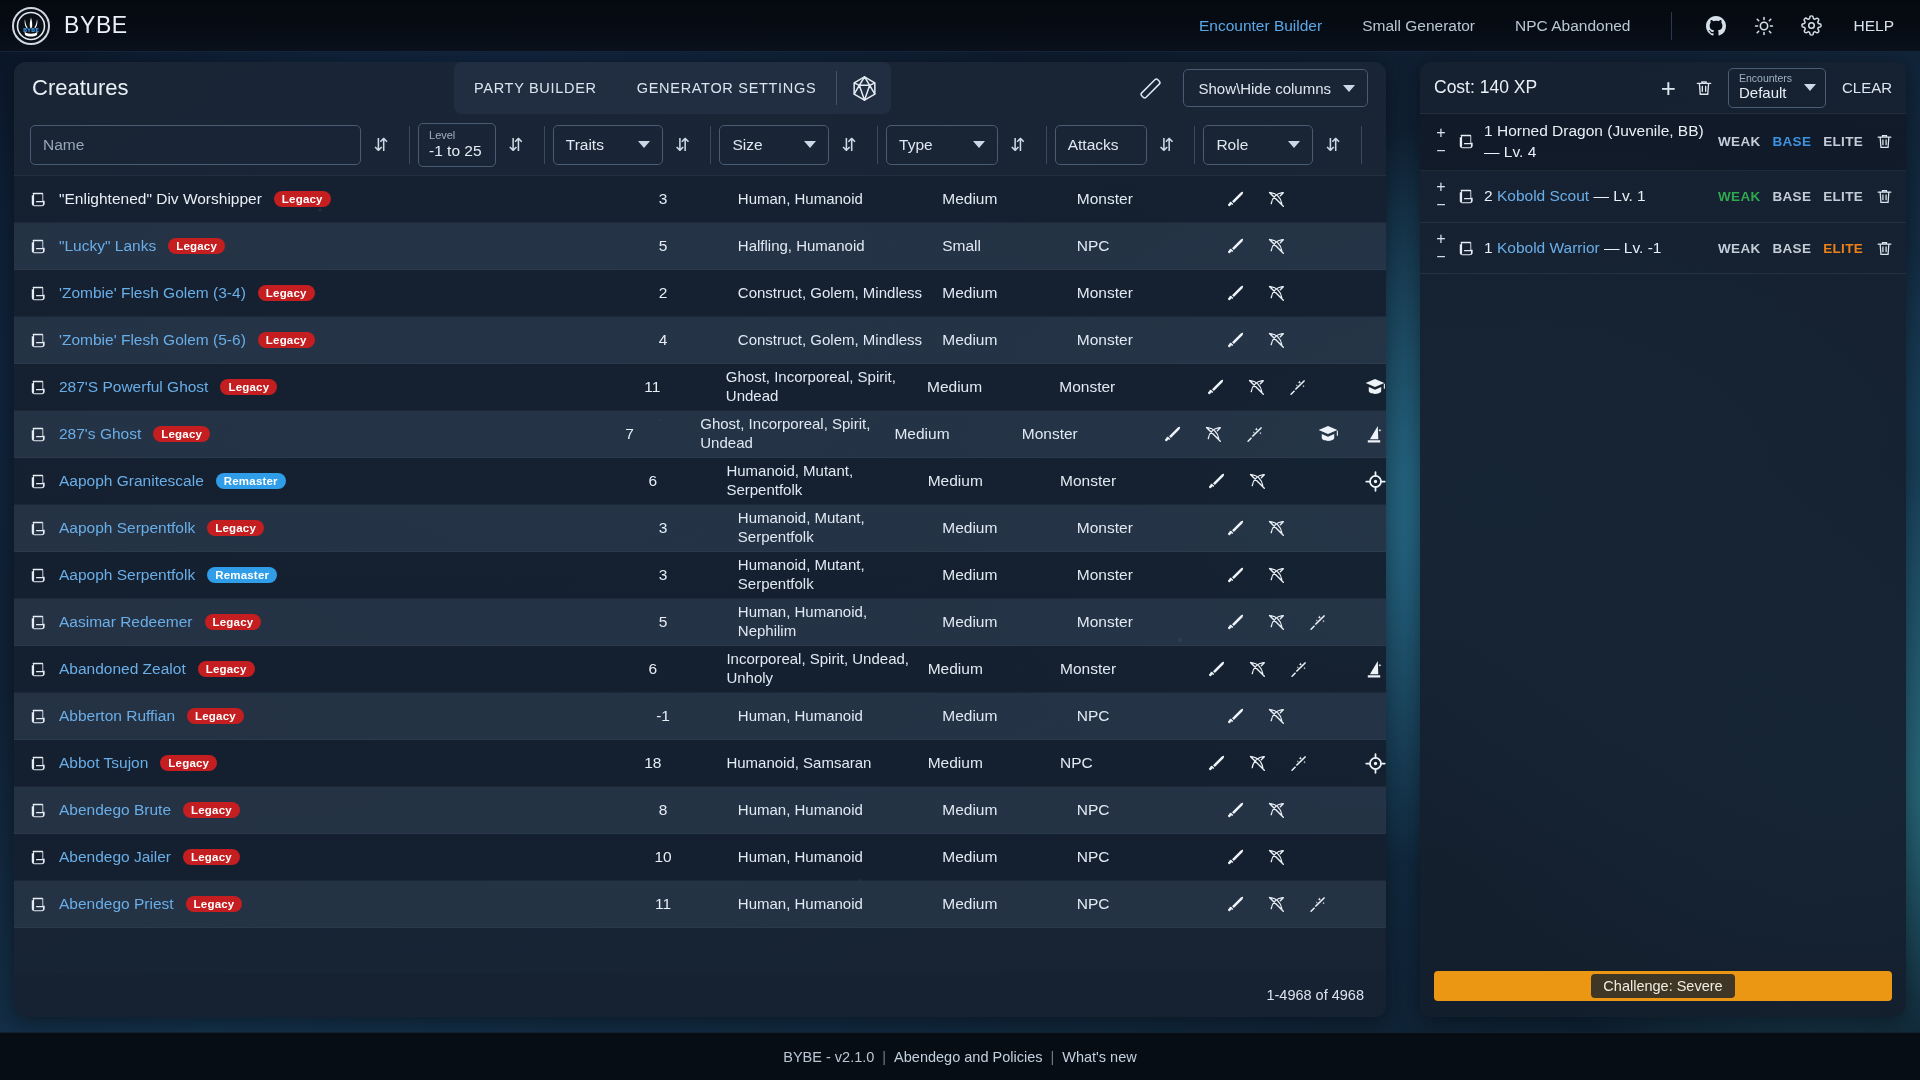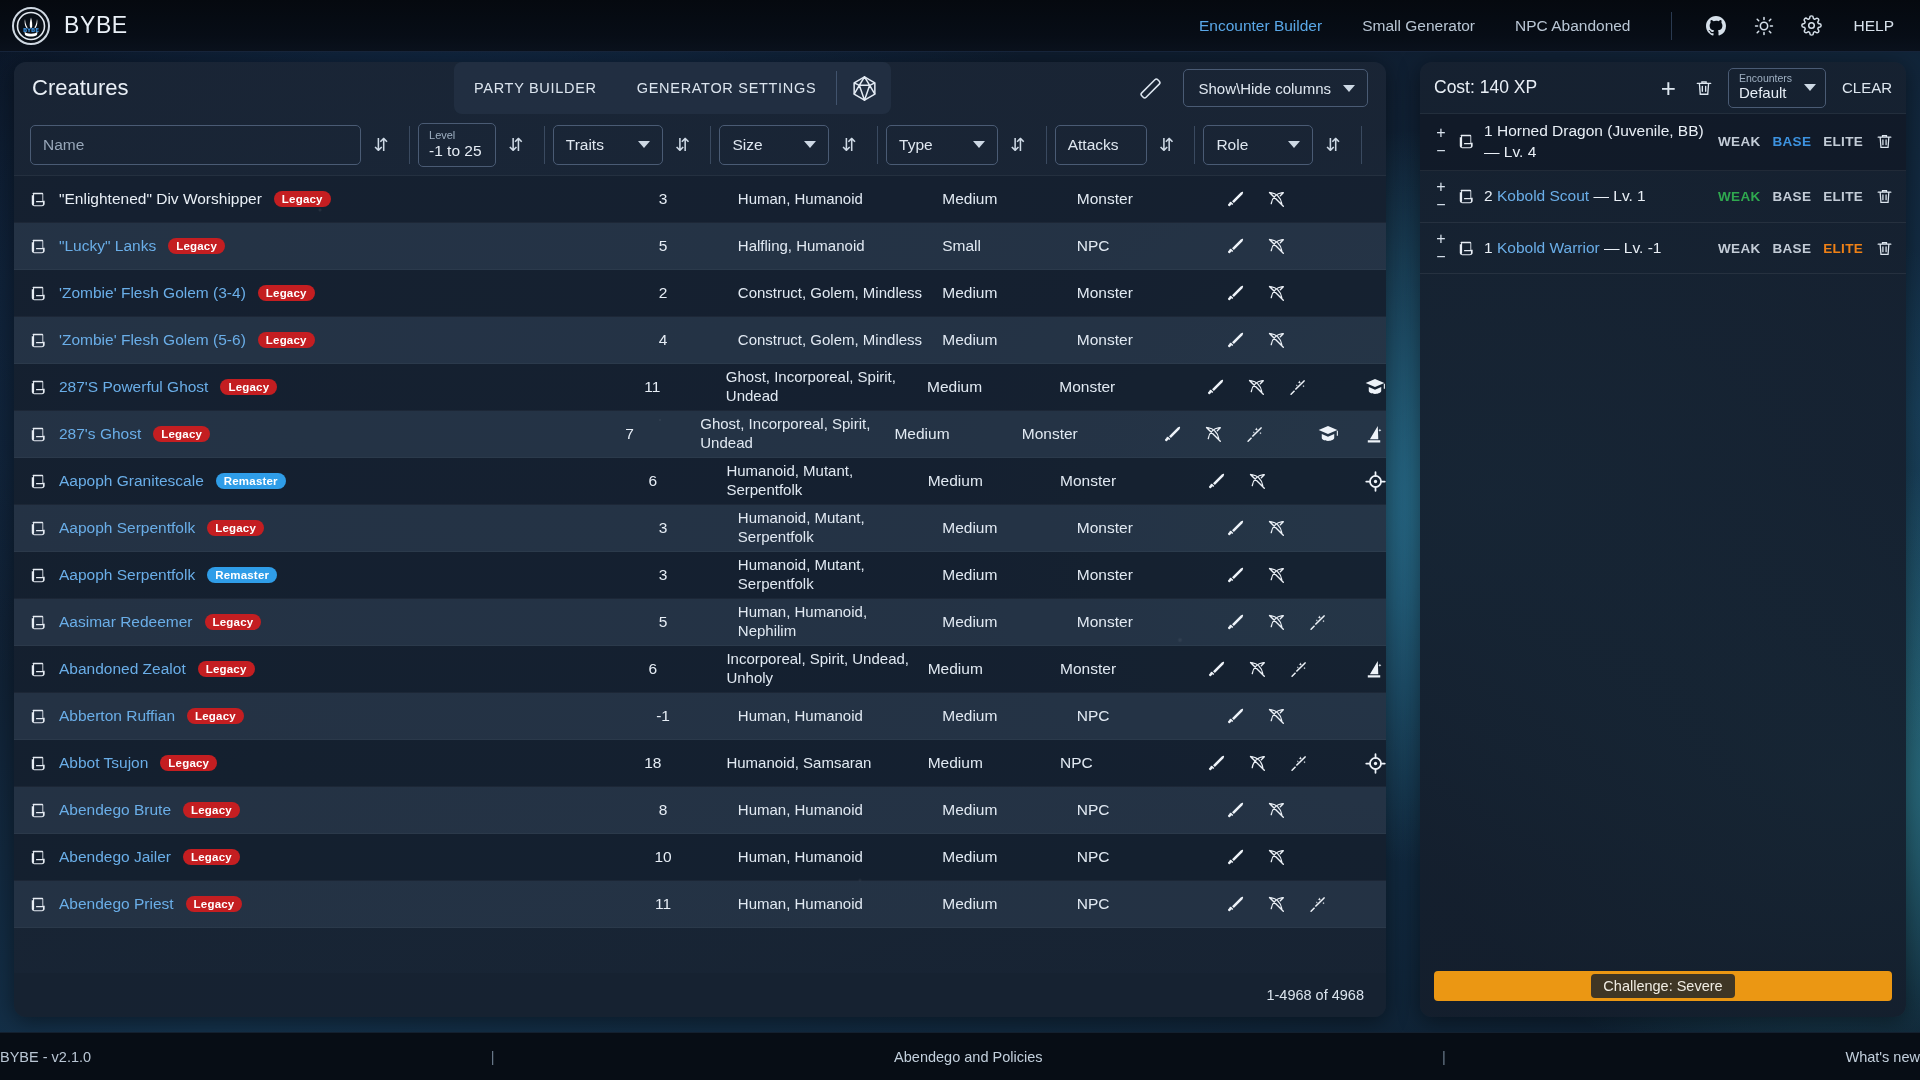--- a/index.html
+++ b/index.html
@@ -194,21 +194,21 @@
     display:flex; align-items:center; justify-content:center; position:relative; cursor:pointer;
   }
   .challenge-tip{
     background:#3f3625; color:#f0ece3; font-size:14.5px; padding:4px 12px; border-radius:4px;
   }
 
   
   .footer{
     position:absolute; left:0; bottom:0; width:1920px; height:48px;
     background:#070d15; border-top:1px solid #13202f;
-    display:flex; align-items:center; justify-content:space-between; gap:8px;
+    display:flex; align-items:center; justify-content:center; gap:8px;
     font-size:14.5px; color:#b9c6d4; z-index:30;
   }
   .footer .sep{ color:#6c7c8e; }
   .footer .flink{ cursor:pointer; color:#c3d0dd; }
 </style>
 </head>
 <body>
 
 <div id="app">
 

